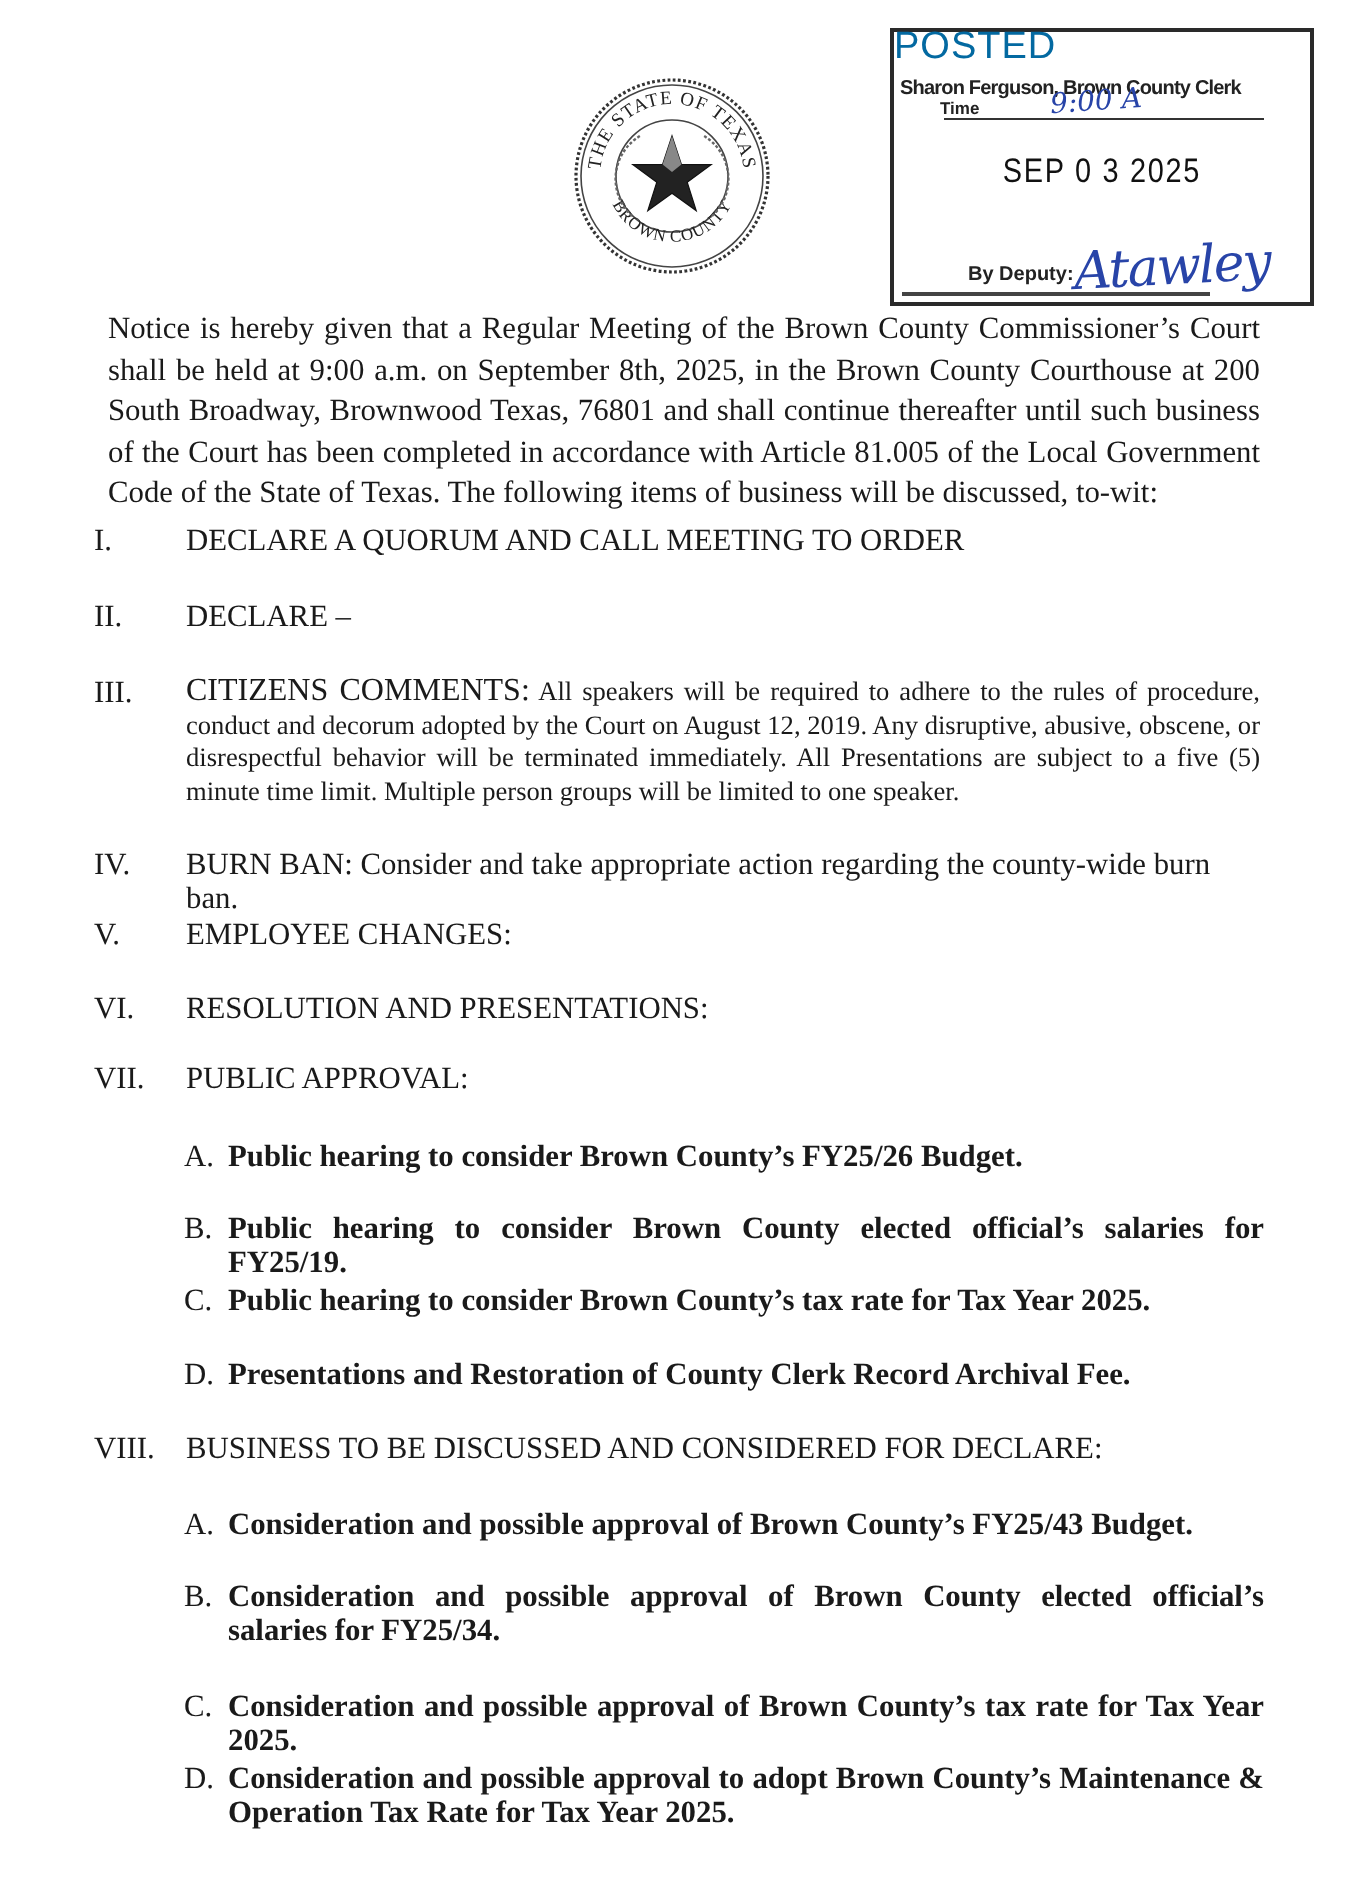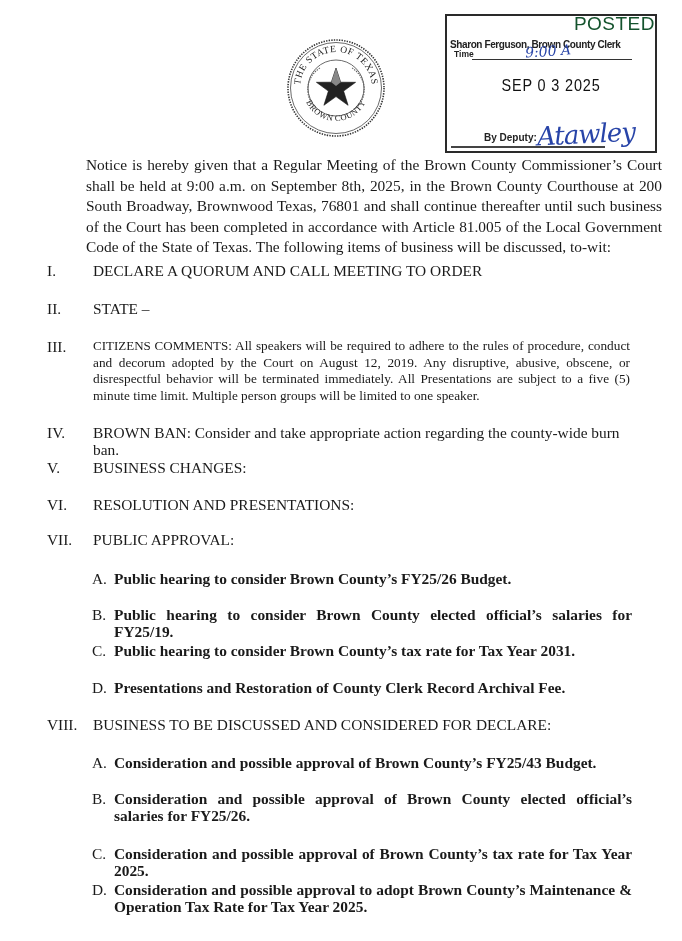--- a/index.html
+++ b/index.html
@@ -7,29 +7,29 @@
       width: 682px; height: 941px; position: relative; overflow: hidden;
       font-family: "Liberation Serif", "DejaVu Serif", serif; color: #1a1a1a;
     }
     .seal { position: absolute; left: 286px; top: 38px; width: 100px; height: 100px; }
     .stamp {
       position: absolute; left: 445px; top: 14px; width: 212px; height: 139px;
       border: 2px solid #2a2a2a; box-sizing: border-box;
       font-family: "Liberation Sans", "DejaVu Sans", sans-serif;
     }
     .stamp-posted {
-      position: absolute; left: 0; right: 0; top: -3px; text-align: right;
-      font-size: 19px; font-weight: normal; letter-spacing: 0.5px; color: #14532d;
+      position: absolute; left: 0; right: 0; top: -3px; text-align: left;
+      font-size: 19px; font-weight: normal; letter-spacing: 0.5px; color: #0369a1;
     }
     .stamp-clerk {
       position: absolute; left: 3px; top: 23px; font-size: 10px; font-weight: bold;
       letter-spacing: -0.4px; color: #222;
     }
     .stamp-time-label {
-      position: absolute; left: 7px; top: 33px; font-size: 8.5px; font-weight: bold; color: #222;
+      position: absolute; left: 23px; top: 33px; font-size: 8.5px; font-weight: bold; color: #222;
     }
     .stamp-time-line {
       position: absolute; left: 25px; top: 43px; width: 160px; border-bottom: 1px solid #333;
     }
     .stamp-time-hand {
       position: absolute; left: 78px; top: 27px; font-family: "DejaVu Serif", serif;
       font-style: italic; font-size: 14px; color: #2844a8; transform: rotate(-4deg);
     }
     .stamp-date {
       position: absolute; left: 0; right: 0; top: 60px; text-align: center;
@@ -41,29 +41,29 @@
     .stamp-signature {
       position: absolute; left: 90px; top: 103px; font-family: "DejaVu Serif", serif;
       font-style: italic; font-size: 26px; color: #2844a8; letter-spacing: -1px;
       transform: rotate(-3deg);
     }
     .stamp-bottom-bar {
       position: absolute; left: 4px; right: 50px; bottom: 3px; border-bottom: 2px solid #444;
     }
     .notice {
       position: absolute; left: 54px; top: 155px; width: 576px;
-      font-size: 15.4px; line-height: 20.5px; text-align: justify; margin-left: 32px;
+      font-size: 15.4px; line-height: 20.5px; text-align: justify;
     }
     .item {
       position: absolute; left: 47px; width: 590px; font-size: 15.4px; line-height: 17px;
     }
     .item .num { position: absolute; left: 0; top: 0; }
     .item .txt { position: absolute; left: 46px; top: 0; width: 536px; }
     .item .txt.small { font-size: 13.3px; line-height: 16.5px; text-align: justify; width: 537px; }
-    .item .txt .lead { font-size: 13px; }
+    .item .txt .lead { font-size: 16px; }
     .sub {
       position: absolute; left: 92px; width: 540px; font-size: 15.4px; line-height: 17px;
     }
     .sub .num { position: absolute; left: 0; top: 0; }
     .sub .txt { position: absolute; left: 22px; top: 0; width: 518px; text-align: justify; font-weight: bold; }
   </style>
 </head>
 <body>
 
 <svg class="seal" viewBox="0 0 100 100">
@@ -102,36 +102,36 @@
 
 <div class="notice">Notice is hereby given that a Regular Meeting of the Brown County Commissioner’s Court shall be held at 9:00 a.m. on September 8th, 2025, in the Brown County Courthouse at 200 South Broadway, Brownwood Texas, 76801 and shall continue thereafter until such business of the Court has been completed in accordance with Article 81.005 of the Local Government Code of the State of Texas. The following items of business will be discussed, to-wit:</div>
 
 <div class="item" style="top:262px;">
   <span class="num">I.</span>
   <span class="txt">DECLARE A QUORUM AND CALL MEETING TO ORDER</span>
 </div>
 
 <div class="item" style="top:300px;">
   <span class="num">II.</span>
-  <span class="txt">STATE –</span>
+  <span class="txt">DECLARE –</span>
 </div>
 
 <div class="item" style="top:338px;">
   <span class="num">III.</span>
   <span class="txt small"><span class="lead">CITIZENS COMMENTS:</span><span> All speakers will be required to adhere to the rules of procedure, conduct and decorum adopted by the Court on August 12, 2019. Any disruptive, abusive, obscene, or disrespectful behavior will be terminated immediately. All Presentations are subject to a five (5) minute time limit. Multiple person groups will be limited to one speaker.</span></span>
 </div>
 
 <div class="item" style="top:424px;">
   <span class="num">IV.</span>
-  <span class="txt">BROWN BAN: Consider and take appropriate action regarding the county-wide burn ban.</span>
+  <span class="txt">BURN BAN: Consider and take appropriate action regarding the county-wide burn ban.</span>
 </div>
 
 <div class="item" style="top:459px;">
   <span class="num">V.</span>
-  <span class="txt">BUSINESS CHANGES:</span>
+  <span class="txt">EMPLOYEE CHANGES:</span>
 </div>
 
 <div class="item" style="top:496px;">
   <span class="num">VI.</span>
   <span class="txt">RESOLUTION AND PRESENTATIONS:</span>
 </div>
 
 <div class="item" style="top:531px;">
   <span class="num">VII.</span>
   <span class="txt">PUBLIC APPROVAL:</span>
@@ -140,39 +140,39 @@
 <div class="sub" style="top:570px;">
   <span class="num">A.</span>
   <span class="txt">Public hearing to consider Brown County’s FY25/26 Budget.</span>
 </div>
 <div class="sub" style="top:606px;">
   <span class="num">B.</span>
   <span class="txt">Public hearing to consider Brown County elected official’s salaries for FY25/19.</span>
 </div>
 <div class="sub" style="top:642px;">
   <span class="num">C.</span>
-  <span class="txt">Public hearing to consider Brown County’s tax rate for Tax Year 2031.</span>
+  <span class="txt">Public hearing to consider Brown County’s tax rate for Tax Year 2025.</span>
 </div>
 <div class="sub" style="top:679px;">
   <span class="num">D.</span>
   <span class="txt">Presentations and Restoration of County Clerk Record Archival Fee.</span>
 </div>
 
 <div class="item" style="top:716px;">
   <span class="num">VIII.</span>
   <span class="txt">BUSINESS TO BE DISCUSSED AND CONSIDERED FOR DECLARE:</span>
 </div>
 
 <div class="sub" style="top:754px;">
   <span class="num">A.</span>
   <span class="txt">Consideration and possible approval of Brown County’s FY25/43 Budget.</span>
 </div>
 <div class="sub" style="top:790px;">
   <span class="num">B.</span>
-  <span class="txt">Consideration and possible approval of Brown County elected official’s salaries for FY25/26.</span>
+  <span class="txt">Consideration and possible approval of Brown County elected official’s salaries for FY25/34.</span>
 </div>
 <div class="sub" style="top:845px;">
   <span class="num">C.</span>
   <span class="txt">Consideration and possible approval of Brown County’s tax rate for Tax Year 2025.</span>
 </div>
 <div class="sub" style="top:881px;">
   <span class="num">D.</span>
   <span class="txt">Consideration and possible approval to adopt Brown County’s Maintenance &amp; Operation Tax Rate for Tax Year 2025.</span>
 </div>
 

